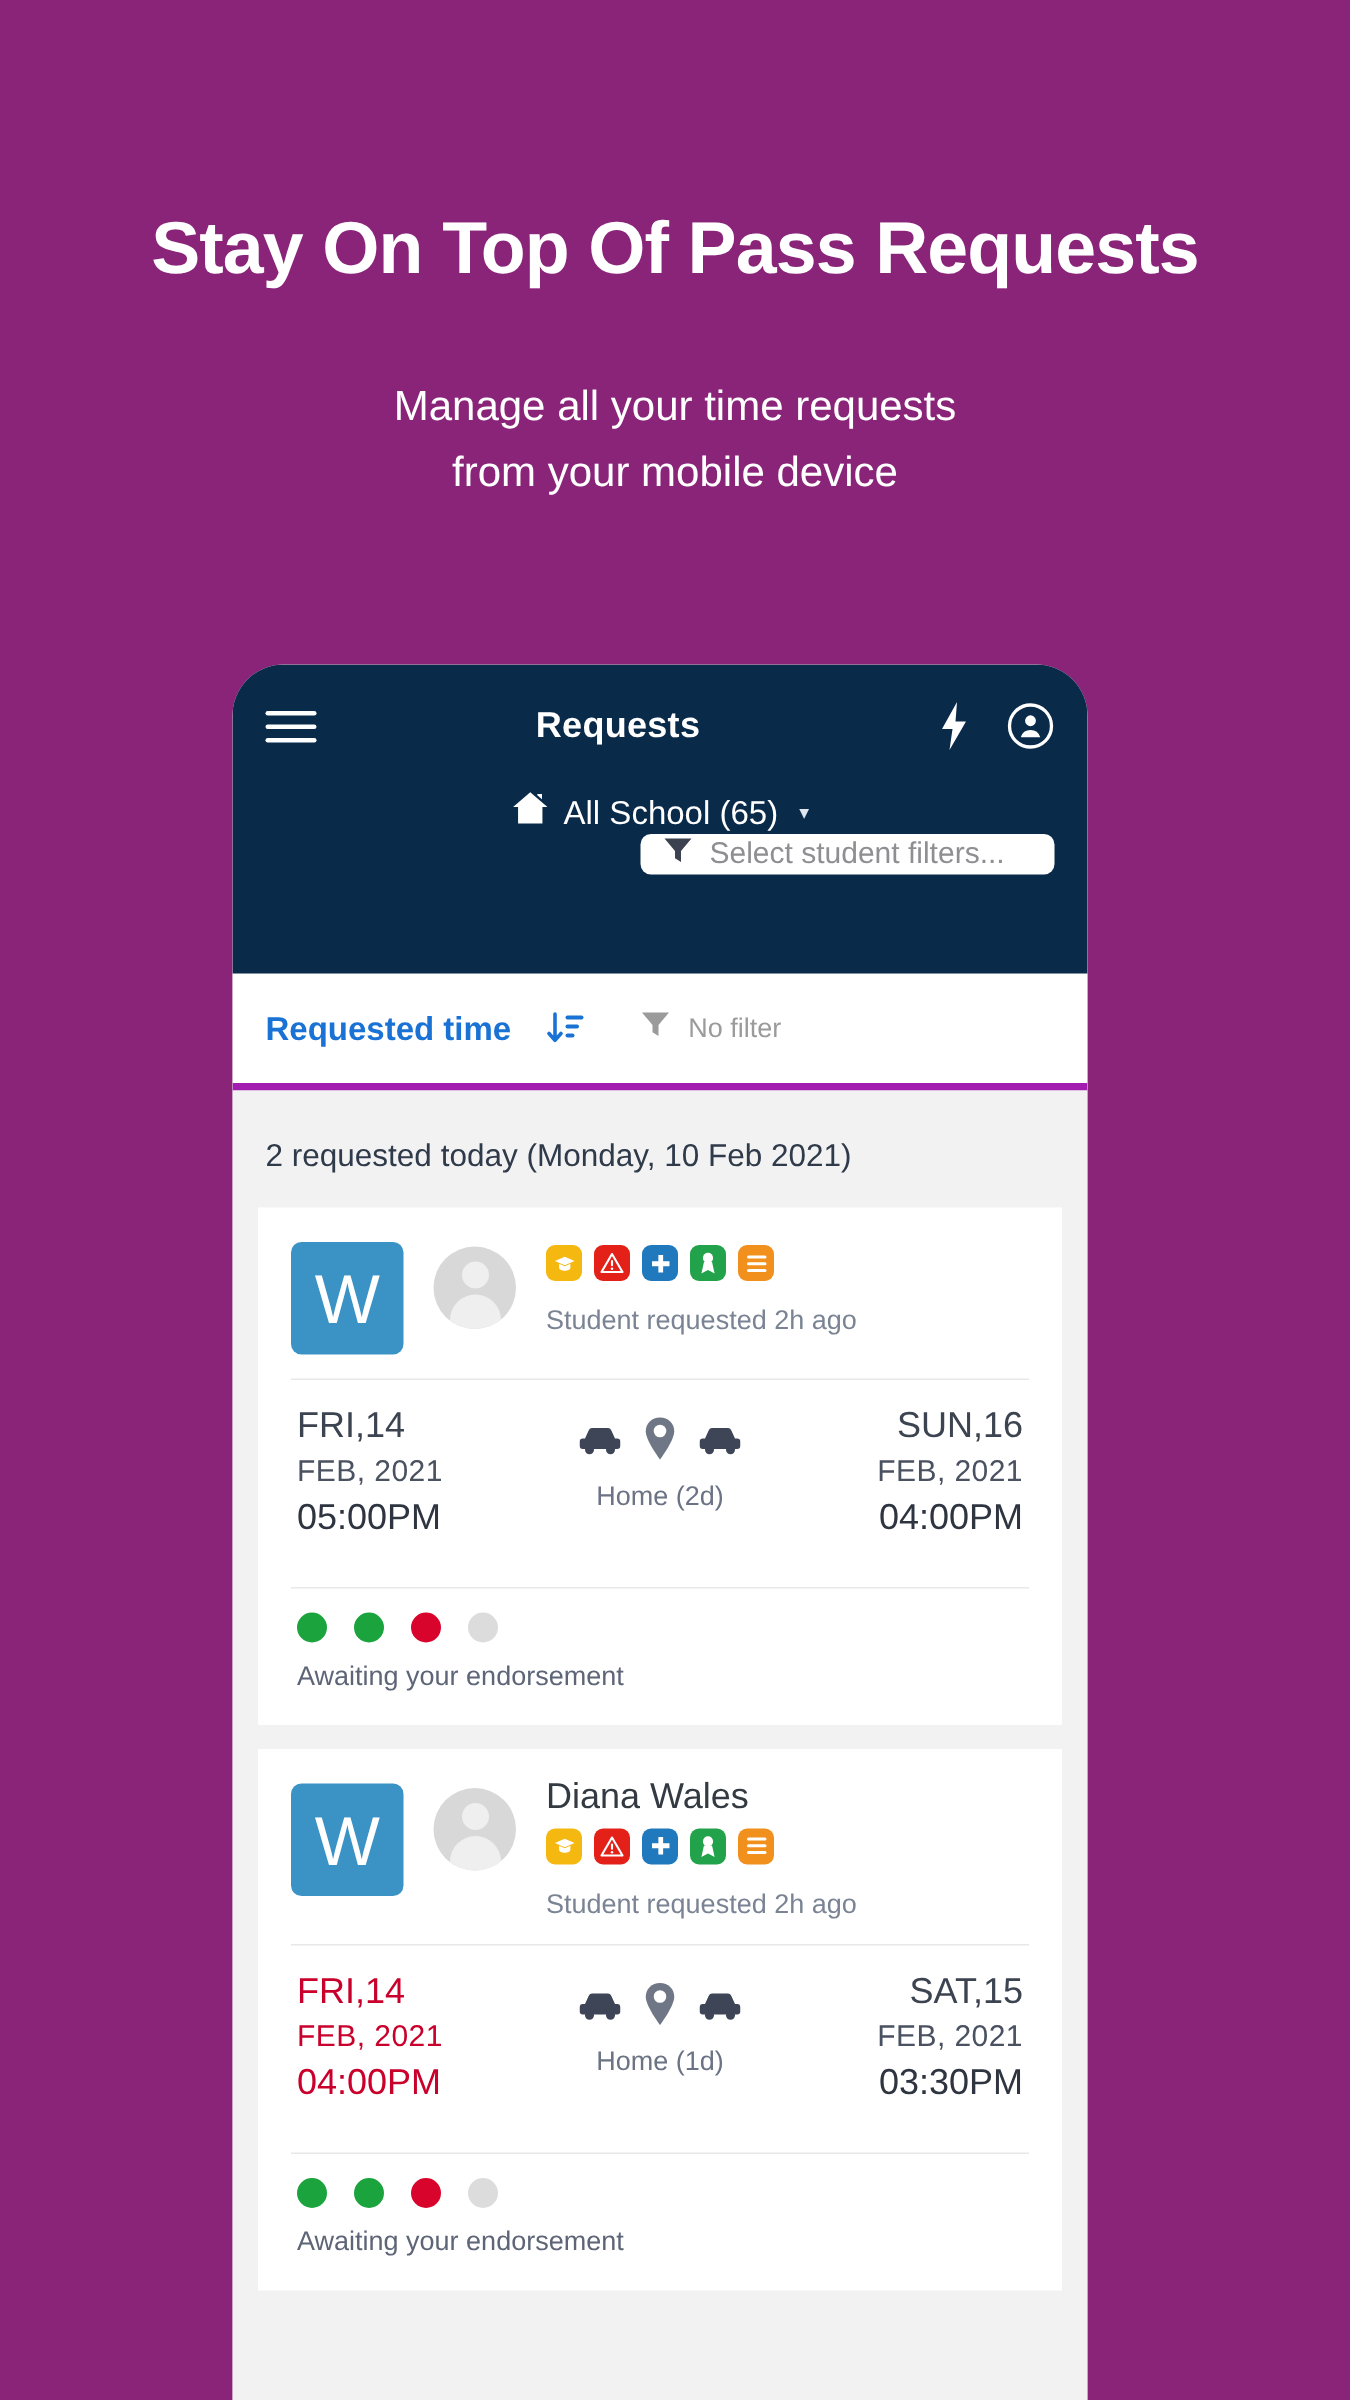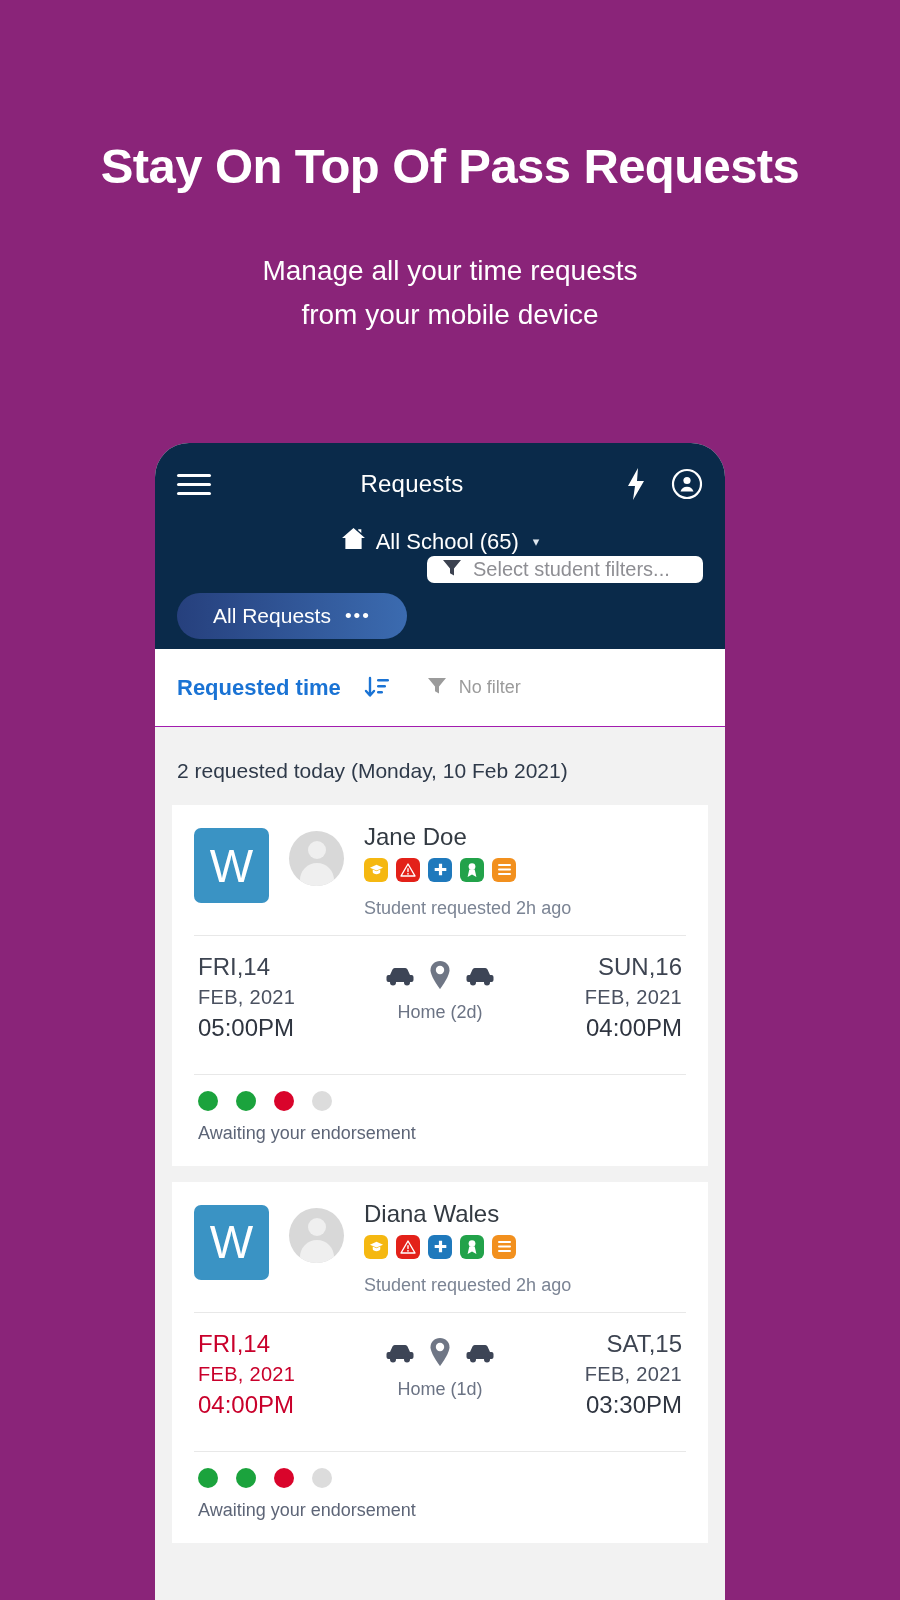--- a/index.html
+++ b/index.html
@@ -52,21 +52,21 @@
     height:82px;
     padding:0 22px;
   }
   .hamburger { width:34px; display:flex; flex-direction:column; gap:6px; cursor:pointer; }
   .hamburger i { display:block; height:3px; background:#fff; border-radius:2px; }
   .appbar-title {
     flex:1;
     text-align:center;
     color:#fff;
     font-size:24px;
-    font-weight:400;
+    font-weight:700;
     letter-spacing:.2px;
     margin-left:-10px;
   }
   .appbar-actions { display:flex; align-items:center; gap:22px; }
   .bolt-icon svg, .profile-icon svg { display:block; }
 
   .appbar-row2 {
     display:flex;
     align-items:center;
     padding:0 22px;
@@ -106,21 +106,21 @@
   .pill .dots { letter-spacing:2px; font-size:19px; }
 
   
   .sortbar {
     background:#fff;
     height:78px;
     display:flex;
     align-items:center;
     padding:0 22px;
     gap:22px;
-    border-bottom:1px solid #a21caf;
+    border-bottom:5px solid #a21caf;
   }
   .sort-label { color:#1a73d4; font-size:22px; font-weight:bold; cursor:pointer; }
   .sort-icon { cursor:pointer; display:flex; }
   .nofilter { display:flex; align-items:center; gap:12px; margin-left:14px; cursor:pointer; }
   .nofilter .txt { color:#9b9b9b; font-size:18px; }
 
   
   .list { background:#f2f2f2; padding:0 0 0 0; height:873px; }
   .daygroup {
     font-size:21px;
@@ -249,26 +249,20 @@
       <div class="filter-box">
         <span>
           <svg width="20" height="20" viewBox="0 0 20 20">
               <path d="M1 2 h18 l-7 8.4 v7.2 l-4 -2.4 v-4.8 z" fill="#3c4250"></path>
             </svg>
         </span>
         <span class="ph">Select student filters...</span>
       </div>
     </div>
 
-    <div class="appbar-row3">
-      <div class="pill">
-        <span>All Requests</span>
-        <span class="dots">•••</span>
-      </div>
-    </div>
   </div>
 
   <div class="sortbar">
     <span class="sort-label">Requested time</span>
     <span class="sort-icon">
       <svg width="28" height="28" viewBox="0 0 28 28">
         <path d="M7 4 v17 M3 17 l4 4.5 l4 -4.5" fill="none" stroke="#1a73d4" stroke-width="2.4" stroke-linecap="round" stroke-linejoin="round"></path>
         <rect x="14" y="5" width="12" height="2.6" rx="1.3" fill="#1a73d4"></rect>
         <rect x="14" y="11" width="9" height="2.6" rx="1.3" fill="#1a73d4"></rect>
         <rect x="14" y="17" width="6" height="2.6" rx="1.3" fill="#1a73d4"></rect>
@@ -285,21 +279,20 @@
   </div>
 
   <div class="list">
     <div class="daygroup">2 requested today (Monday, 10 Feb 2021)</div>
     <div id="cards-container">
   <div class="card">
     <div class="card-head">
       <div class="school-logo">W</div>
       <div class="avatar"></div>
       <div class="head-info">
-        <div class="stu-name">Jane Doe</div>
         <div class="badges">
                 <span class="badge" style="background: rgb(245, 184, 17);">
                   <svg width="15" height="15" viewBox="0 0 16 16">
                     <path d="M8 3 L15 6 L8 9 L1 6 Z" fill="#fff"></path>
                     <path d="M4 8 v3 c0 1 2 2 4 2 s4 -1 4 -2 v-3 l-4 1.8 z" fill="#fff"></path>
                   </svg>
                 </span>
                 <span class="badge" style="background: rgb(227, 33, 25);">
                   <svg width="16" height="16" viewBox="0 0 16 16">
                     <path d="M8 2 L15 14 H1 Z" fill="none" stroke="#fff" stroke-width="1.4" stroke-linejoin="round"></path>

